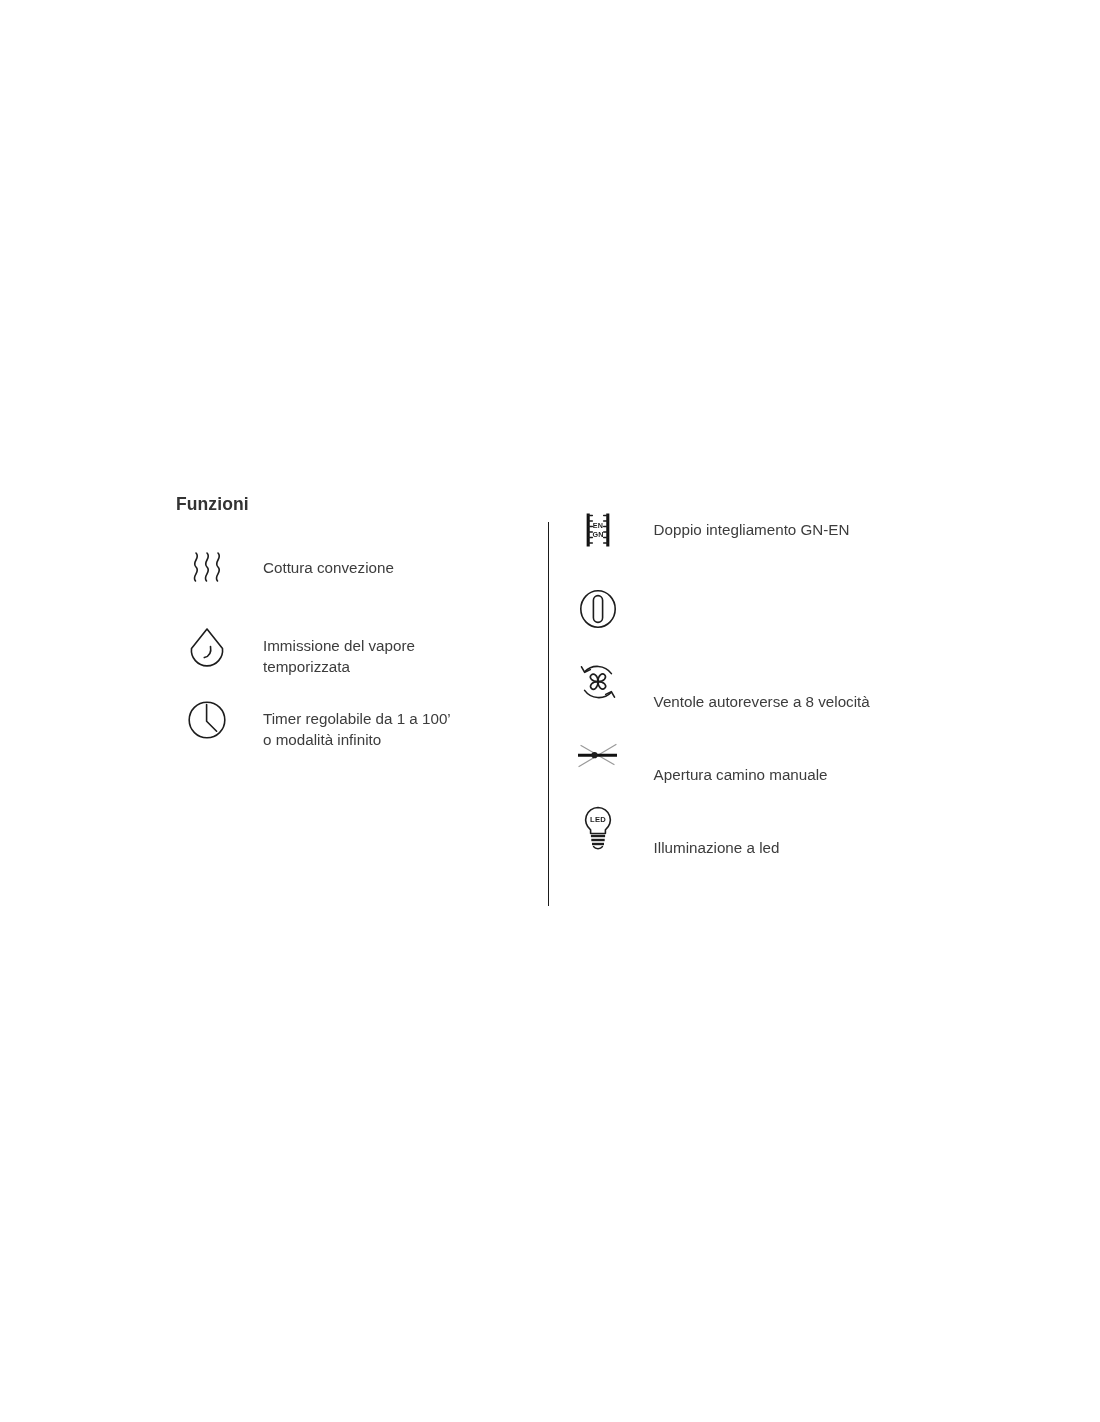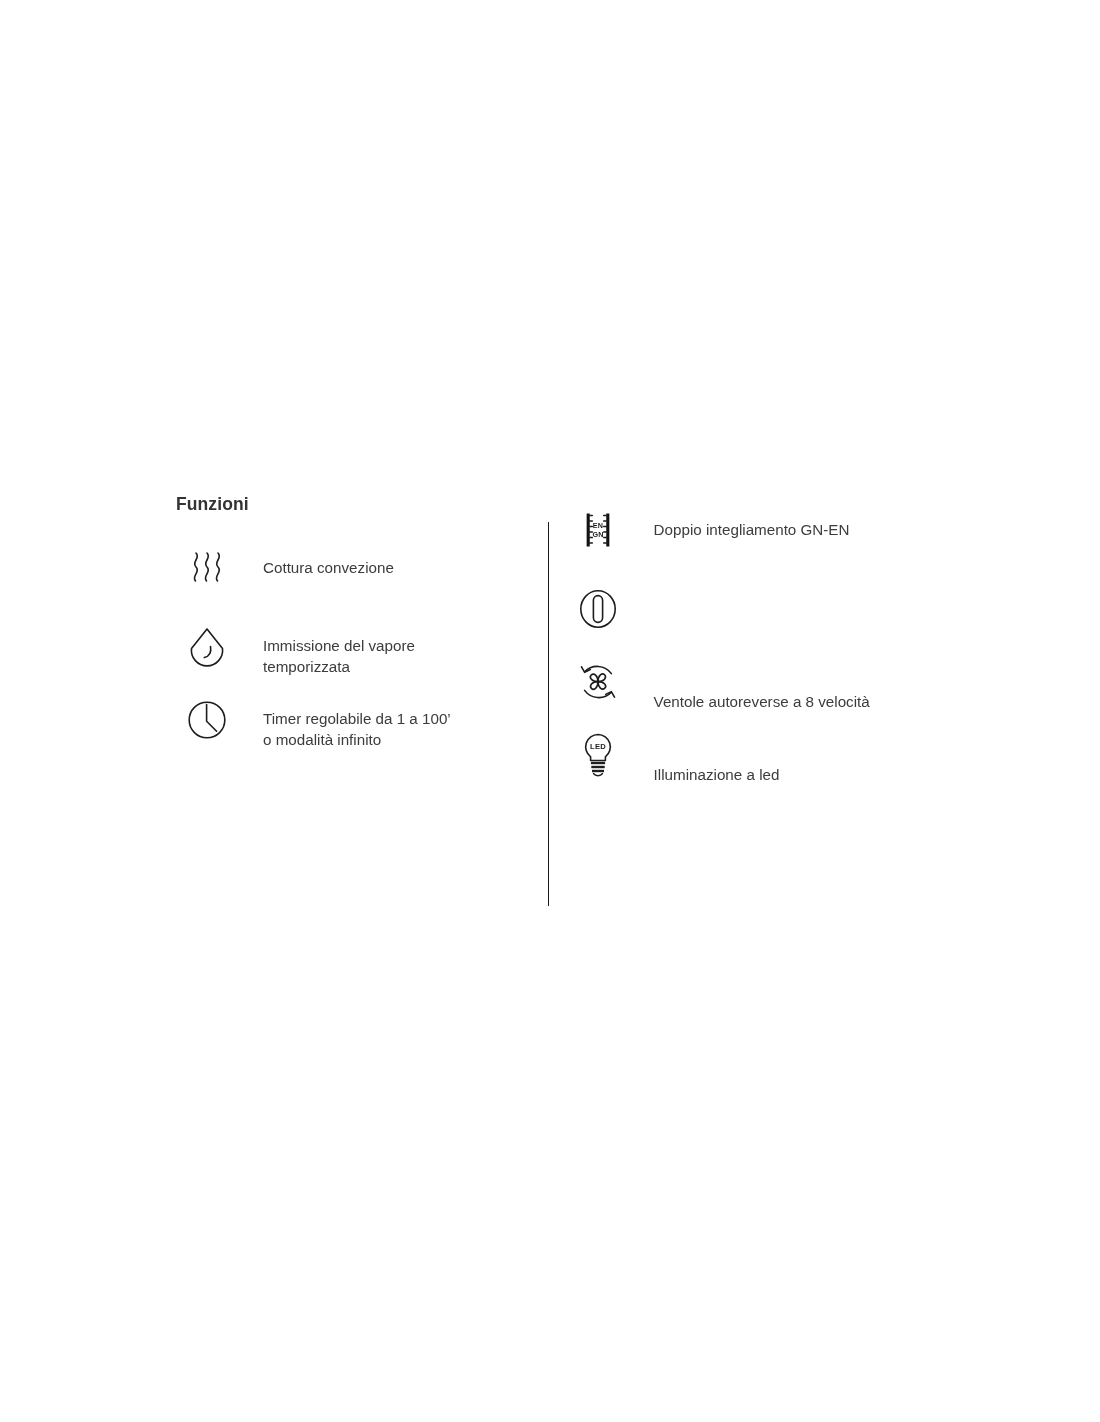--- a/index.html
+++ b/index.html
@@ -234,20 +234,31 @@
 
               <path class="stroke" d="M25 24.6 C25 18.4 20.8 15.6 18.2 18.0 C15.8 20.3 18.6 24.6 25 24.6 Z"></path>
               <path class="stroke" d="M25 24.6 C31.2 24.6 34.0 20.4 31.6 17.8 C29.3 15.4 25 18.2 25 24.6 Z"></path>
               <path class="stroke" d="M25 24.6 C25 30.8 29.2 33.6 31.8 31.2 C34.2 28.9 31.4 24.6 25 24.6 Z"></path>
               <path class="stroke" d="M25 24.6 C18.8 24.6 16.0 28.8 18.4 31.4 C20.7 33.8 25 31.0 25 24.6 Z"></path>
             </svg>
           </span>
           <span class="feature-label">Ventole autoreverse a 8 velocità</span>
         </li>
 
+        <li class="feature-item h2">
+          <span class="feature-icon">
+            <svg width="52" height="46" viewBox="0 0 52 46">
+              <path class="stroke-gray" d="M7 34.5 L44 12.5"></path>
+              <path class="stroke-gray" d="M9 13.5 L42 32.5"></path>
+              <path class="stroke-thick" d="M6 23.2 L45 23.2"></path>
+              <circle class="solid" cx="22.5" cy="23.2" r="3.1"></circle>
+            </svg>
+          </span>
+          <span class="feature-label">Apertura camino manuale</span>
+        </li>
 
         <li class="feature-item h2">
           <span class="feature-icon">
             <svg width="46" height="52" viewBox="0 0 46 52">
               <path class="stroke" stroke-width="2" d="M23 5.5 A12.4 12.4 0 0 1 30.4 27.8 L30.4 31.5 L15.6 31.5 L15.6 27.8 A12.4 12.4 0 0 1 23 5.5 Z"></path>
               <g stroke="#1d1d1d" stroke-width="2.4" stroke-linecap="butt">
                 <path d="M15.9 34 L30.1 34"></path>
                 <path d="M16.3 38 L29.7 38"></path>
                 <path d="M17.0 42 L29.0 42"></path>
               </g>

